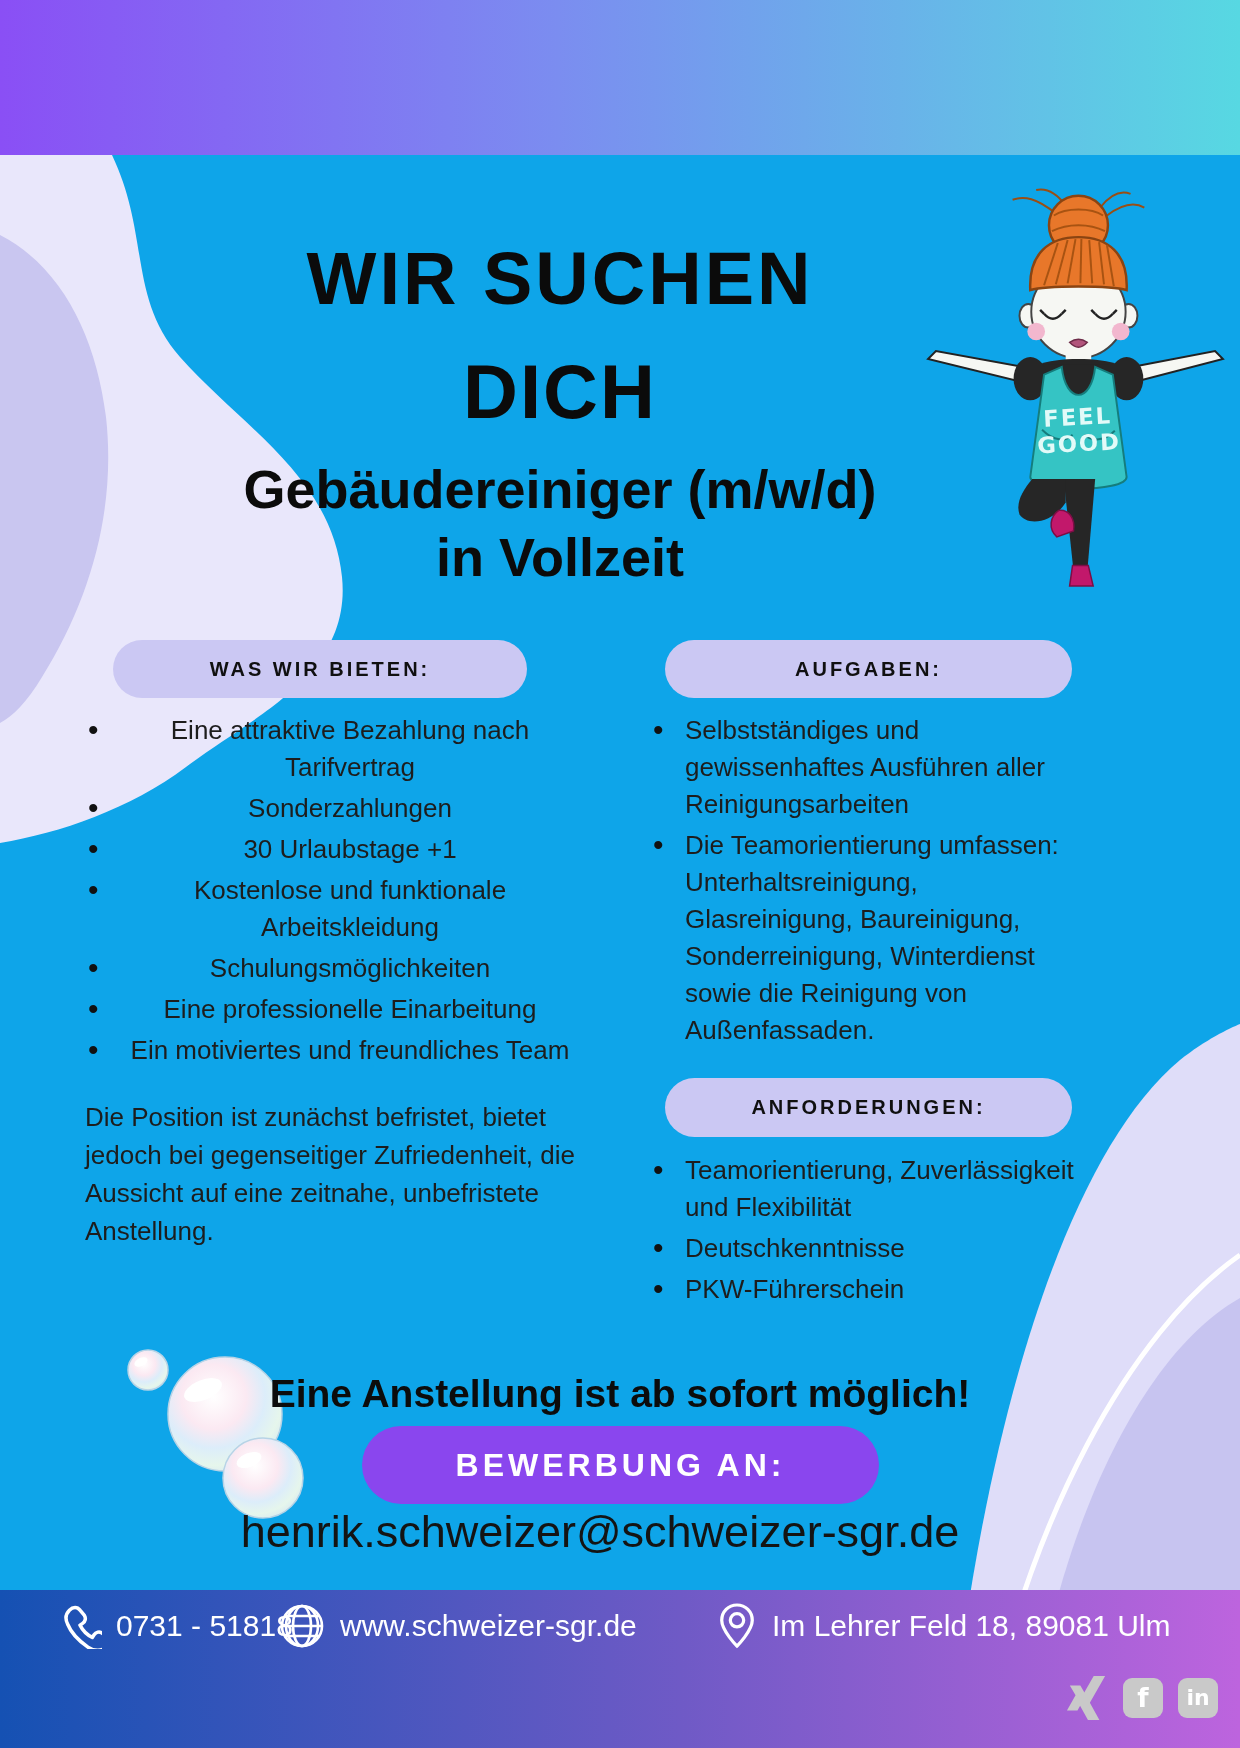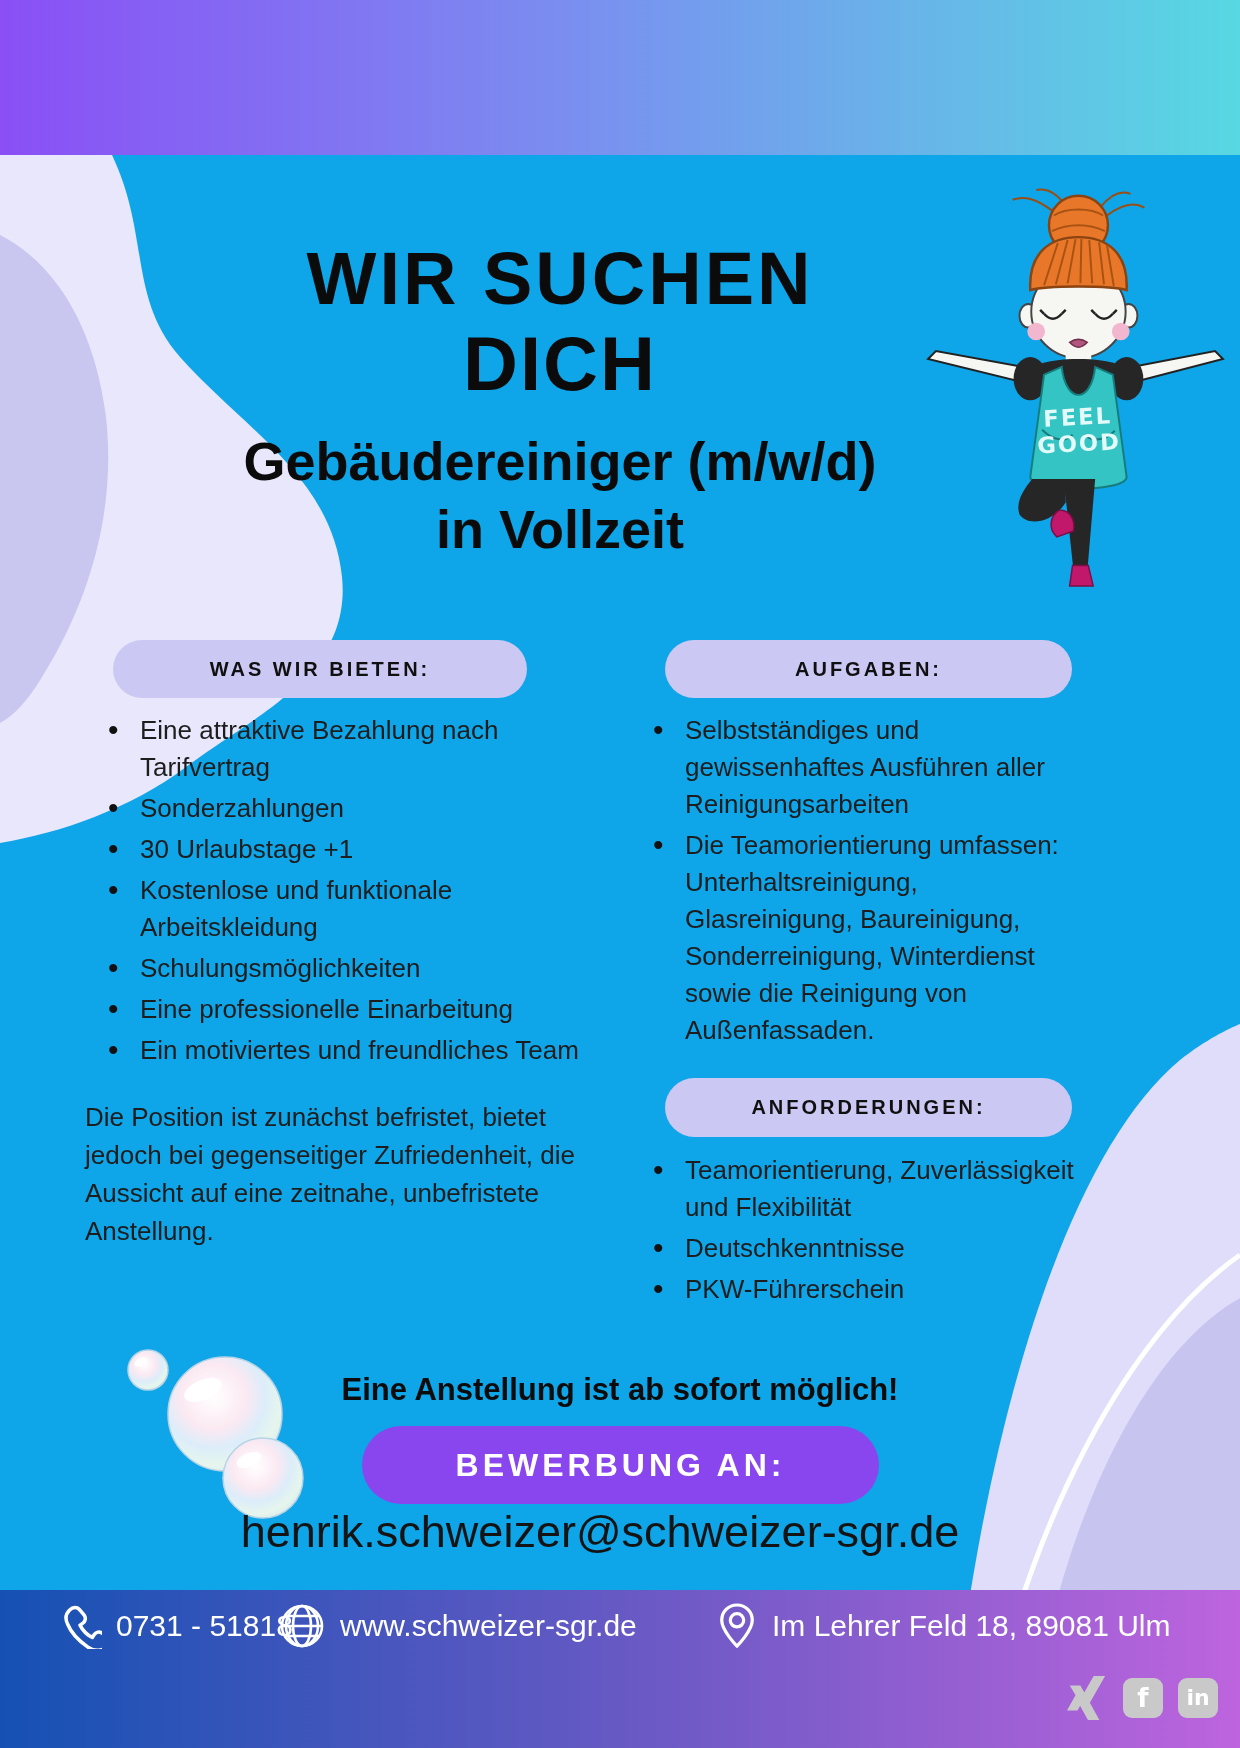--- a/index.html
+++ b/index.html
@@ -9,47 +9,47 @@
   
   .topbar{position:absolute;left:0;top:0;width:1240px;height:155px;z-index:4;
           background:linear-gradient(90deg,#8a4ff5 0%,#7b8df0 45%,#57d8e2 100%);}
   .blob-left{position:absolute;left:0;top:155px;z-index:0;}
   .blob-right{position:absolute;left:800px;top:1000px;z-index:0;}
   .bubbles{position:absolute;left:103px;top:1332px;z-index:1;}
 
   
   .title-block{position:absolute;left:40px;top:236px;width:1040px;text-align:center;z-index:2;color:#0b0b0b;}
   .t1{font-size:74px;font-weight:700;letter-spacing:3px;line-height:1.15;}
-  .t2{font-size:76px;font-weight:800;letter-spacing:2px;line-height:1.12;margin-top:0;}
+  .t2{font-size:76px;font-weight:800;letter-spacing:2px;line-height:1.12;margin-top:28px;}
   .t3{font-size:54px;font-weight:800;margin-top:24px;line-height:1.15;}
   .t4{font-size:54px;font-weight:800;margin-top:6px;line-height:1.15;text-align:center;}
 
   .yoga-girl{position:absolute;left:918px;top:186px;z-index:2;}
 
   
   .pill{position:absolute;background:#cbc8f3;border-radius:30px;display:flex;align-items:center;
         justify-content:center;color:#101010;font-weight:600;font-size:20px;letter-spacing:3px;z-index:2;}
   .pill-benefits{left:113px;top:640px;width:414px;height:58px;}
   .pill-tasks{left:665px;top:640px;width:407px;height:58px;}
   .pill-req{left:665px;top:1078px;width:407px;height:59px;}
 
   
   ul{list-style:none;margin:0;padding:0;position:absolute;z-index:2;}
   li{position:relative;padding-left:40px;font-size:26px;line-height:37px;color:#1d1d1d;
      white-space:pre-line;margin-bottom:4px;}
   li::before{content:"\2022";position:absolute;left:8px;top:-1px;font-size:30px;color:#111;}
-  .list-benefits{left:100px;top:712px;width:500px;}
+  .list-benefits{left:80px;top:712px;width:500px;text-align:center;}
   .list-tasks{left:645px;top:712px;width:460px;}
   .list-req{left:645px;top:1152px;width:480px;}
   .note{position:absolute;left:85px;top:1098px;width:540px;font-size:26px;line-height:38px;
         color:#1d1d1d;white-space:pre-line;z-index:2;margin:0;}
 
   
   .availability{position:absolute;left:0;top:1372px;width:1240px;text-align:center;
-                font-size:31px;font-weight:700;color:#0c0c0c;z-index:2;}
+                font-size:39px;font-weight:700;color:#0c0c0c;z-index:2;}
   .cta-button{position:absolute;left:362px;top:1426px;width:517px;height:78px;background:#8a46ee;
               border-radius:39px;display:flex;align-items:center;justify-content:center;color:#ffffff;
               font-size:32px;font-weight:600;letter-spacing:4px;z-index:2;border:none;cursor:pointer;}
   .email{position:absolute;left:-40px;top:1506px;width:1280px;text-align:center;font-size:45px;
          font-weight:400;color:#141414;z-index:2;}
 
   
   .footer{position:absolute;left:0;top:1590px;width:1240px;height:158px;z-index:5;
           background:linear-gradient(90deg,#1551b3 0%,#6f5ac6 55%,#bd64de 100%);}
   .contact{position:absolute;top:12px;display:flex;align-items:center;gap:14px;color:#ffffff;height:48px;}

